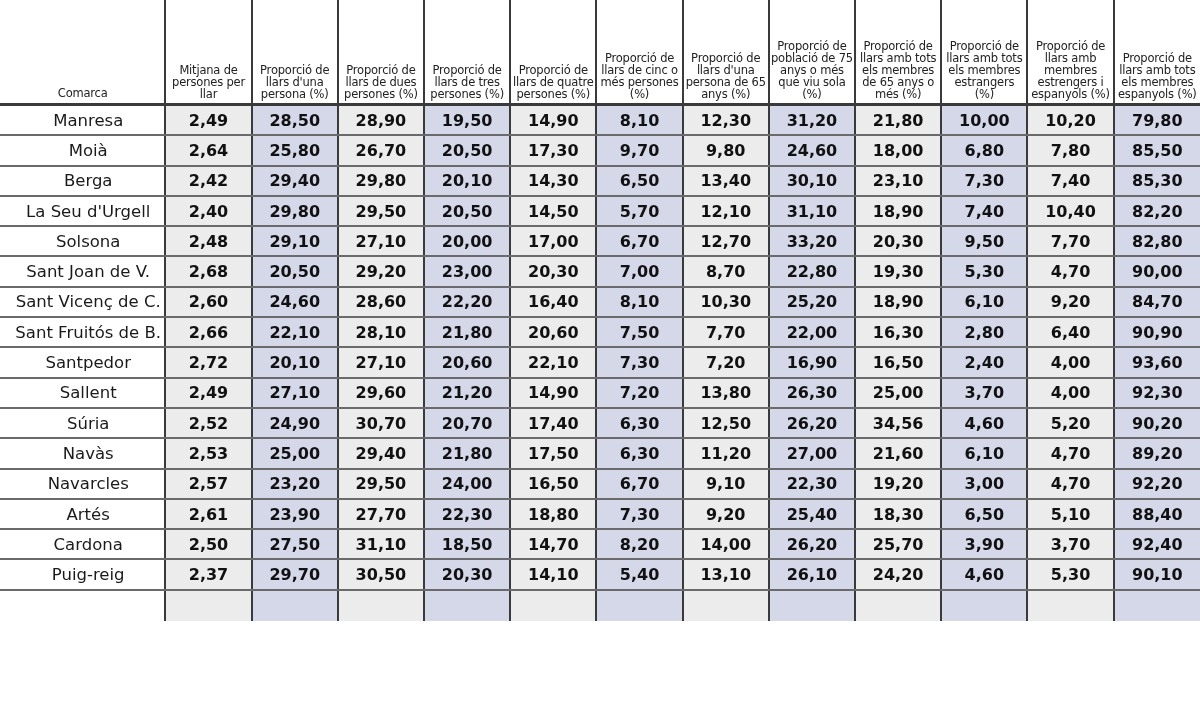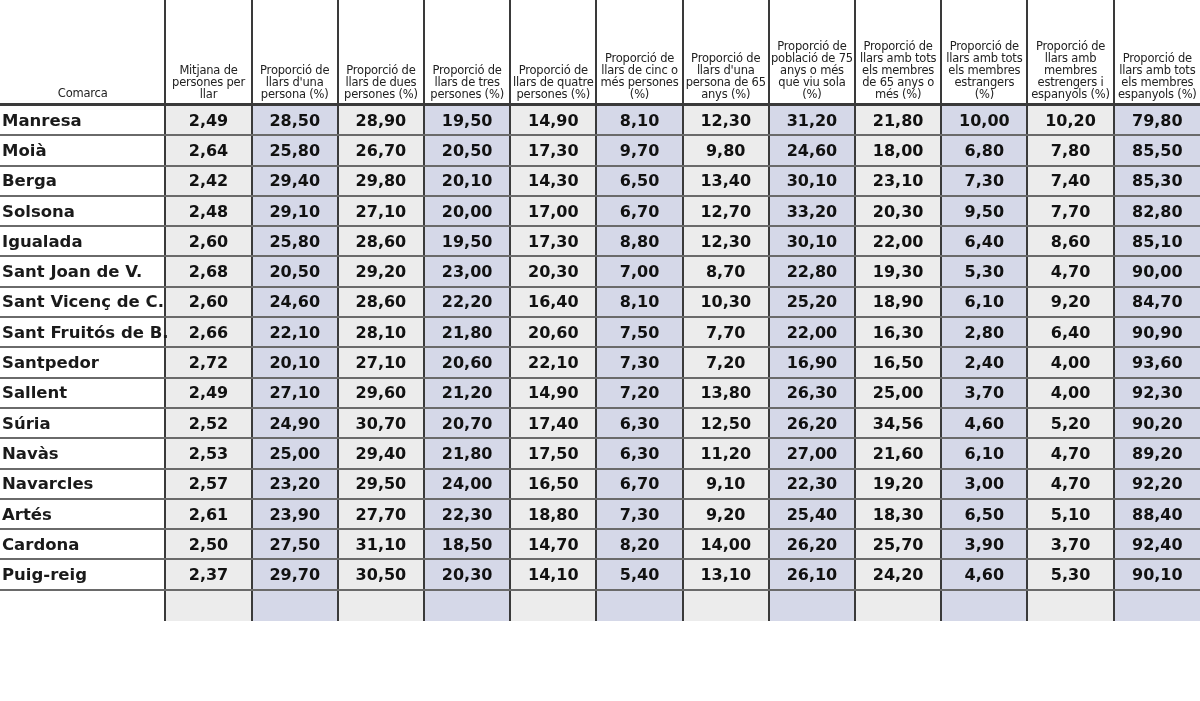--- a/index.html
+++ b/index.html
@@ -27,25 +27,25 @@
     padding: 0;
     font-size: 16px;
     font-weight: bold;
     color: #111;
     text-align: center;
     border-left: 2px solid #3a3a3a;
     border-bottom: 2px solid #6a6a6a;
     white-space: nowrap;
   }
   td.name {
-    text-align: left;
-    font-weight: bold;
+    text-align: center;
+    font-weight: normal;
     font-size: 16.5px;
     border-left: none;
-    padding-left: 2px;
+    padding-left: 12px;
     background: #ffffff;
     color: #1a1a1a;
   }
   td.gray { background: #ececec; }
   td.blue { background: #d5d8e8; }
   tr.filler td { height: 30px; border-bottom: none; }
   tr.filler td.name { background: #ffffff; }
 </style>
 </head>
 <body>
@@ -124,50 +124,50 @@
           <td class="gray">14,30</td>
           <td class="blue">6,50</td>
           <td class="gray">13,40</td>
           <td class="blue">30,10</td>
           <td class="gray">23,10</td>
           <td class="blue">7,30</td>
           <td class="gray">7,40</td>
           <td class="blue">85,30</td>
         </tr>
         <tr>
+          <td class="name">La Seu d'Urgell</td>
+          <td class="gray">2,40</td>
+          <td class="blue">29,80</td>
+          <td class="gray">29,50</td>
+          <td class="blue">20,50</td>
+          <td class="gray">14,50</td>
+          <td class="blue">5,70</td>
+          <td class="gray">12,10</td>
+          <td class="blue">31,10</td>
+          <td class="gray">18,90</td>
+          <td class="blue">7,40</td>
+          <td class="gray">10,40</td>
+          <td class="blue">82,20</td>
+        </tr>
+        <tr>
           <td class="name">Solsona</td>
           <td class="gray">2,48</td>
           <td class="blue">29,10</td>
           <td class="gray">27,10</td>
           <td class="blue">20,00</td>
           <td class="gray">17,00</td>
           <td class="blue">6,70</td>
           <td class="gray">12,70</td>
           <td class="blue">33,20</td>
           <td class="gray">20,30</td>
           <td class="blue">9,50</td>
           <td class="gray">7,70</td>
           <td class="blue">82,80</td>
         </tr>
         <tr>
-          <td class="name">Igualada</td>
-          <td class="gray">2,60</td>
-          <td class="blue">25,80</td>
-          <td class="gray">28,60</td>
-          <td class="blue">19,50</td>
-          <td class="gray">17,30</td>
-          <td class="blue">8,80</td>
-          <td class="gray">12,30</td>
-          <td class="blue">30,10</td>
-          <td class="gray">22,00</td>
-          <td class="blue">6,40</td>
-          <td class="gray">8,60</td>
-          <td class="blue">85,10</td>
-        </tr>
-        <tr>
           <td class="name">Sant Joan de V.</td>
           <td class="gray">2,68</td>
           <td class="blue">20,50</td>
           <td class="gray">29,20</td>
           <td class="blue">23,00</td>
           <td class="gray">20,30</td>
           <td class="blue">7,00</td>
           <td class="gray">8,70</td>
           <td class="blue">22,80</td>
           <td class="gray">19,30</td>

